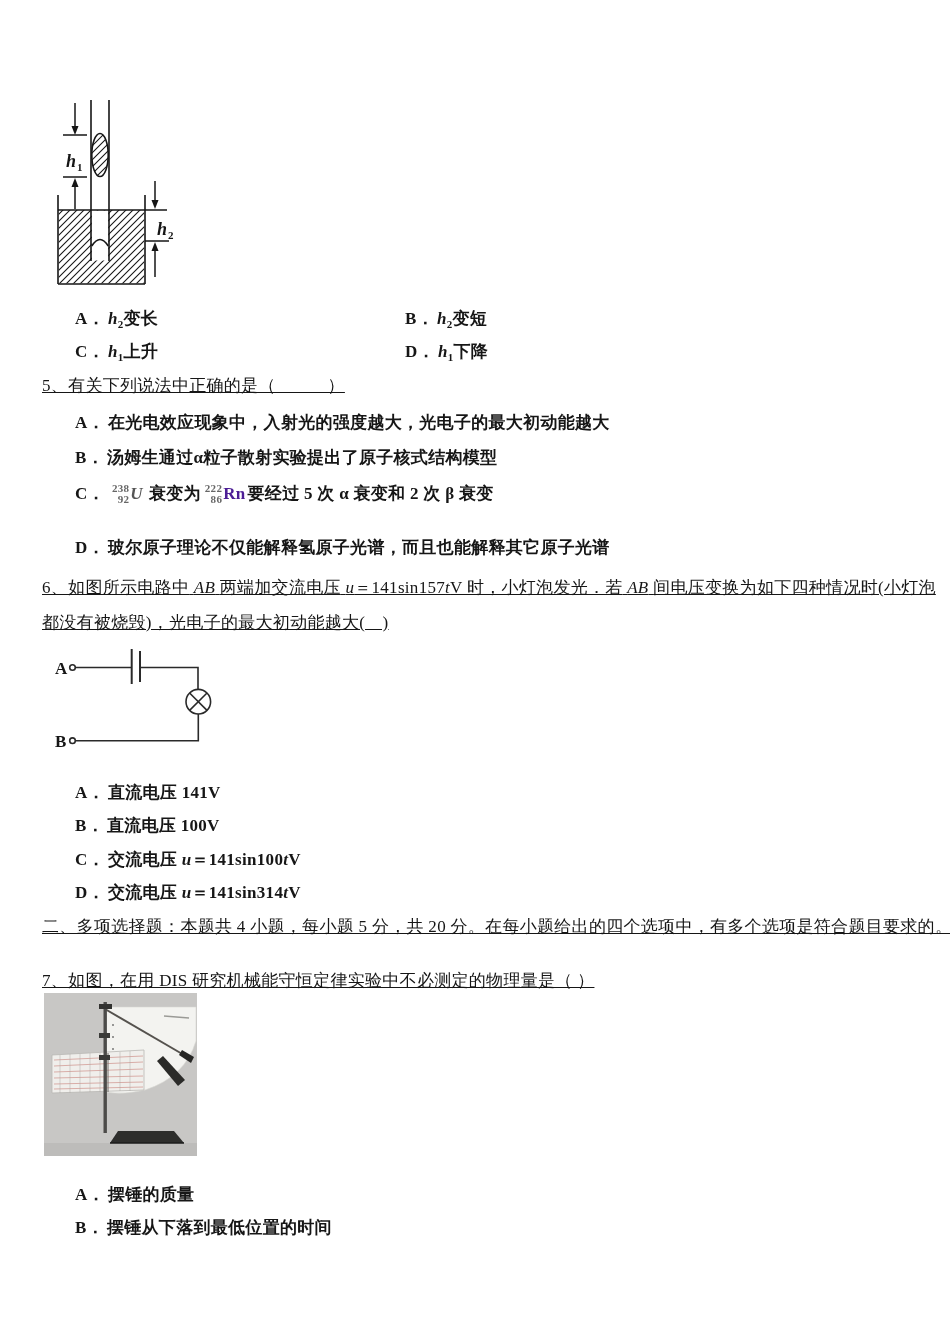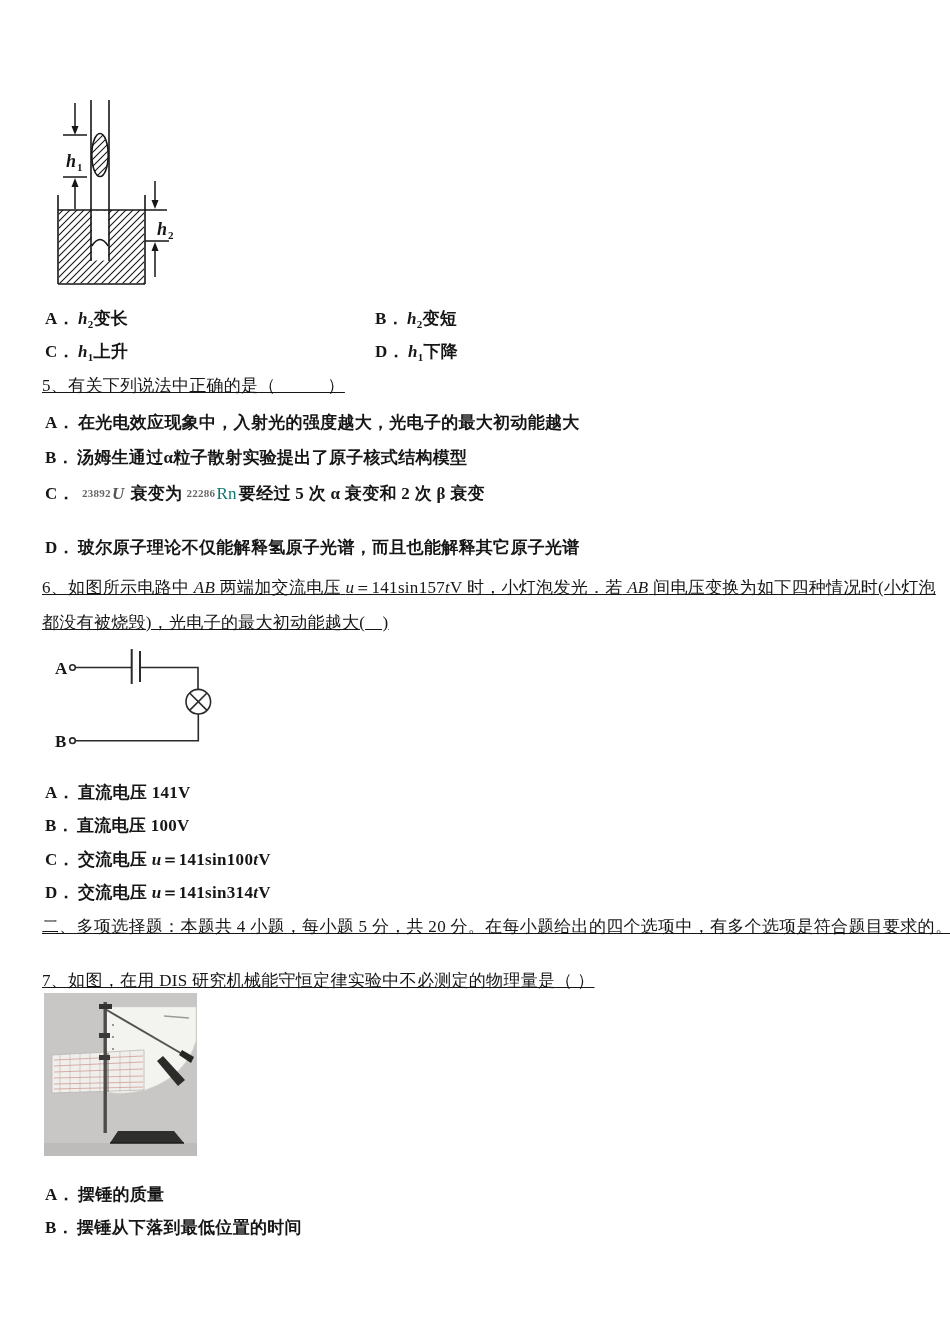--- a/index.html
+++ b/index.html
@@ -1,29 +1,29 @@
 <!DOCTYPE html>
 <html><head>
 <meta charset="utf-8">
 <style>
   html,body { margin:0; padding:0; background:#ffffff; }
   .page { position:relative; width:950px; height:1344px; background:#ffffff;
           font-family:"Liberation Serif", serif; color:#161616; overflow:hidden; }
   .line { position:absolute; white-space:nowrap; font-size:17px; line-height:1.25; letter-spacing:0.3px; }
-  .opt  { font-weight:bold; }
+  .opt  { font-weight:bold;margin-left:30px; }
   .stem { font-weight:normal;text-decoration:underline; }
   .lbl  { font-weight:bold; margin-right:3px; }
   .it   { font-style:italic; font-weight:bold; font-family:"Liberation Serif", serif; }
   .itn  { font-style:italic; font-family:"Liberation Serif", serif; }
   sub.s { font-size:11px; font-weight:bold; }
   .isorow { display:flex; align-items:center; }
-  .iso  { display:inline-flex; flex-direction:row; align-items:flex-end;
+  .iso  { display:inline-flex; flex-direction:column; align-items:flex-end;
           line-height:1.0; font-size:11px; color:#666; margin:0 1px 0 4px; }
   .isym { font-style:italic; color:#555; font-size:17px; margin-right:6px; }
-  .isym2{ font-weight:normal; color:#0f766e; font-style:normal; margin-right:2px; }
+  .isym2{ font-weight:bold; color:#4c1d95; font-style:normal; margin-right:2px; }
   svg text { font-family:"Liberation Serif", serif; }
 </style>
 </head>
 <body>
 
 <div class="page">
 
   <svg width="140" height="200" viewBox="0 0 140 200" style="position:absolute;left:45px;top:95px">
     <defs>
       <pattern id="hatch" patternUnits="userSpaceOnUse" width="7" height="7">

